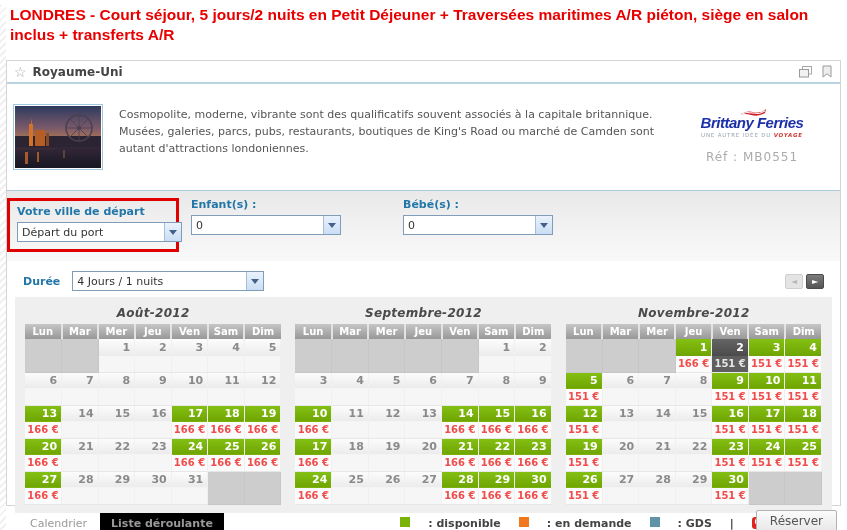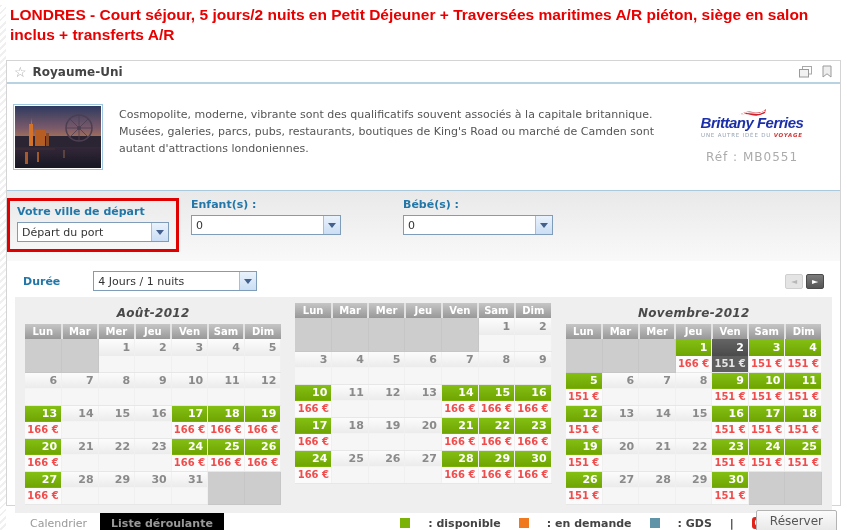--- a/index.html
+++ b/index.html
@@ -40,21 +40,21 @@
   .form-band { background: linear-gradient(#e9e9e9, #f9f9f9); padding: 7px 0 9px 0; display: flex; align-items: flex-start; }
   .fg-label { font-size: 11px; font-weight: bold; color: #2277a8; margin-bottom: 4px; display: flex; align-items: center; }
   .red-annotation { border: 3px solid #e10000; padding: 4px 22px 7px 7px; width: 172px; }
   .g { width: 200px; margin-left: 12px; } .g2 { margin-left: 33px; }
   .xp-select { height: 20px; background: #fff; border: 1px solid #7f9db9; display: flex;
     align-items: center; font-size: 11px; color: #333; cursor: pointer; }
   .xp-select .val { flex: 1; padding-left: 4px; white-space: nowrap; overflow: hidden; }
   .sel-arrow { width: 17px; height: 18px; border-left: 1px solid #a5bedc;
     background: linear-gradient(#eaf2fc, #cadef4); display: flex; align-items: center; justify-content: center; }
   .sel-arrow::after { content: ""; border: 4px solid transparent; border-top: 5px solid #44618d; margin-top: 5px; }
-  .w146 { width: 152px; } .w150 { width: 150px; } .w186 { width: 164px; margin-left: 21px; }
+  .w146 { width: 165px; } .w150 { width: 150px; } .w186 { width: 192px; }
   .info-icon { width: 12px; height: 12px; border-radius: 50%; background: #2d79b4; color: #fff;
     font-size: 9px; font-weight: bold; font-family: "DejaVu Serif", serif; display: inline-flex;
     align-items: center; justify-content: center; margin-right: 4px; }
   .info-icon::after { content: "i"; }
 
   .duree-row { display: flex; align-items: center; margin: 10px 16px 6px 16px; }
   .duree-row .fg-label { margin: 0 12px 0 0; }
   .nav-btns { margin-left: auto; display: flex; gap: 3px; }
   .nav-btn { width: 18px; height: 15px; border-radius: 2px; font-size: 8px; display: flex;
     align-items: center; justify-content: center; cursor: pointer; }
@@ -79,21 +79,21 @@
   td.available { cursor: pointer; }
   .num-row td.available { background: linear-gradient(#84c013, #6fa402); color: #fff; }
   .num-row td.selected { background: linear-gradient(#646464, #4b4b4b); color: #fff; cursor: pointer; }
   .price-row td.selected { background: #5f5f5f; color: #e6e6e6; }
   .num-row td.empty, .price-row td.empty { background: #cdcdcd; border-color: #c6c6c6; }
   .price-row td.normal { background: #f6f6f6; }
 
   .footer-row { display: flex; align-items: center; padding: 0 10px 0 12px; }
   .tab { font-size: 11px; color: #999; padding: 4px 11px; cursor: pointer; }
   .tab.inactive { background: #000000; margin-left: 2px; font-weight: bold; }
-  .legend { margin-left: auto; display: flex; align-items: center; gap: 18px;
+  .legend { margin-left: auto; display: flex; gap: 18px;
     font-size: 11px; font-weight: bold; color: #444; }
   .lg-square { width: 10px; height: 10px; display: inline-block; }
   .lg-sep { color: #444; }
   .lg-promo { width: 12px; height: 12px; border-radius: 3px; background: #e2231a; color: #fff;
     font-size: 8px; font-weight: bold; display: inline-flex; align-items: center; justify-content: center; }
 
   .reserve-row { position: absolute; right: 10px; bottom: 3px; }
   .reserve-btn { font-family: "DejaVu Sans", sans-serif; font-size: 12px; color: #555;
     background: linear-gradient(#fbfbfb, #e8e8e8); border: 1px solid #b3b3b3; border-radius: 2px;
     padding: 3px 13px; cursor: pointer; }
@@ -309,20 +309,21 @@
                 <td class="normal"></td>
                 <td class="normal"></td>
                 <td class="normal"></td>
                 <td class="empty"></td>
                 <td class="empty"></td>
               </tr>
             </tbody>
           </table>
         </div>
         <div class="cal">
+          <div class="cal-title">Septembre-2012</div>
           <table class="cal-table">
             <thead>
               <tr>
                 <th>Lun</th>
                 <th>Mar</th>
                 <th>Mer</th>
                 <th>Jeu</th>
                 <th>Ven</th>
                 <th>Sam</th>
                 <th>Dim</th>

